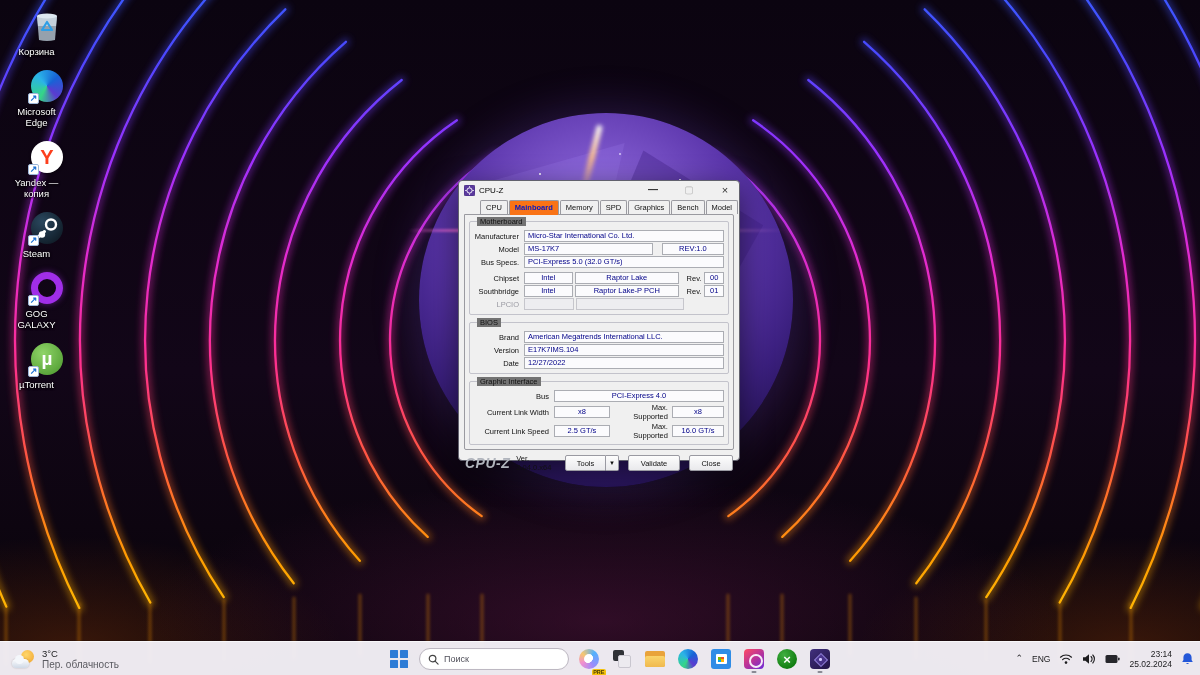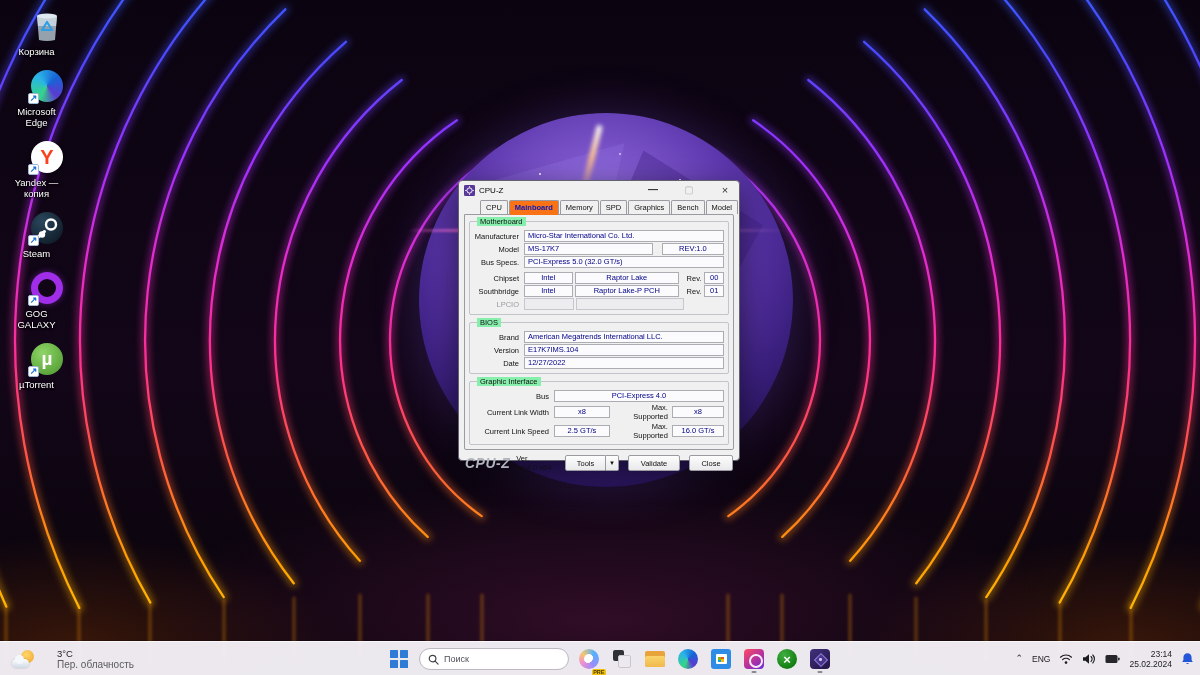--- a/index.html
+++ b/index.html
@@ -60,21 +60,21 @@
   .cz-btn { width:14px; text-align:center; color:#333; font-size:10px; line-height:14px; margin-left:22px; cursor:default; }
   .cz-min { letter-spacing:0; font-weight:bold; }
   .cz-max { color:#b5b5b5; }
   .cz-close { font-size:11px; }
   .cz-tabs { display:flex; margin:1px 21px 0; position:relative; z-index:2; }
   .cz-tab { border:1px solid #9a9aa0; border-bottom:none; border-radius:2px 2px 0 0; background:#f0f0f0;
     padding:2px 5px 2px; margin-right:1px; font-size:7.5px; color:#111; cursor:default; }
   .cz-tab.active { color:#0018c8; font-weight:bold; background:#f97316; padding-bottom:3px; margin-bottom:-1px; }
   .cz-page { margin:0 5px; border:1px solid #9a9aa0; border-radius:0 2px 2px 2px; padding:6px 4px 4px; background:#f0f0f0; }
   .group { position:relative; border:1px solid #c3c3cb; border-radius:2px; padding:8px 4px 3px; margin-bottom:7px; }
-  .group .legend { position:absolute; top:-5px; left:7px; background:#86efac; padding:0 3px; font-size:7.5px; color:#111; }
+  .group .legend { position:absolute; top:-5px; left:7px; background:#737373; padding:0 3px; font-size:7.5px; color:#111; }
   .row { display:flex; align-items:center; margin-bottom:1px; }
   .lbl { width:50px; flex:none; text-align:right; padding-right:5px; color:#111; }
   .lbl.dis { color:#9a9aa2; }
   .fld { border:1px solid #abadb3; background:#fbfbfd; color:#000088; height:12px; line-height:10px;
     padding:0 3px; white-space:nowrap; overflow:hidden; }
   .fld.dis { background:#ededf0; border-color:#c6c6cc; }
   .f-full { width:209px; }
   .f-model { width:135px; margin-right:9px; } .f-rev { width:65px; text-align:center; }
   .f-vendor { width:50px; margin-right:2px; text-align:center; }
   .f-chip { width:108px; margin-right:5px; text-align:center; }
@@ -92,21 +92,21 @@
   .btn { background:linear-gradient(#fdfdfd,#e9e9ec); border:1px solid #9a9aa2; border-radius:2px;
     height:16px; font-size:7.5px; color:#111; display:flex; align-items:center; justify-content:center; cursor:default; }
   .btn-tools { width:41px; border-radius:2px 0 0 2px; }
   .btn-drop { width:13px; border-left:none; border-radius:0 2px 2px 0; font-size:6px; }
   .btn-validate { width:52px; margin-left:9px; }
   .btn-close { width:44px; margin-left:9px; }
 
   
   .taskbar { position:absolute; left:0; bottom:0; width:1200px; height:34px; z-index:10;
     background:rgba(243,240,246,.97); border-top:1px solid rgba(255,255,255,.65); box-shadow:0 -1px 0 rgba(0,0,0,.12); }
-  .weather { position:absolute; left:8px; top:3px; display:flex; align-items:center; gap:21px; height:28px; padding:0 4px; border-radius:4px; }
+  .weather { position:absolute; left:8px; top:3px; display:flex; align-items:center; gap:6px; height:28px; padding:0 4px; border-radius:4px; }
   .w-icon { position:relative; width:24px; height:22px; }
   .w-sun { position:absolute; left:9px; top:2px; width:13px; height:13px; border-radius:50%;
     background:radial-gradient(circle at 40% 35%, #ffd76a, #f0a32f); }
   .w-cloud { position:absolute; left:0px; bottom:2px; width:17px; height:9px; border-radius:6px;
     background:linear-gradient(#fdfdfe,#cfd9e6); box-shadow:0 0 2px rgba(0,0,0,.25); }
   .w-cloud:before { content:""; position:absolute; left:3px; top:-4px; width:9px; height:9px; border-radius:50%; background:#f4f7fb; }
   .w-temp { font-size:9.5px; color:#1c1c1e; }
   .w-cond { font-size:10px; color:#5a5a60; }
   .tb-center { position:absolute; left:386px; top:0; height:34px; display:flex; align-items:center; gap:7px; }
   .tb-item { position:relative; width:26px; height:30px; display:flex; align-items:center; justify-content:center; border-radius:4px; }

